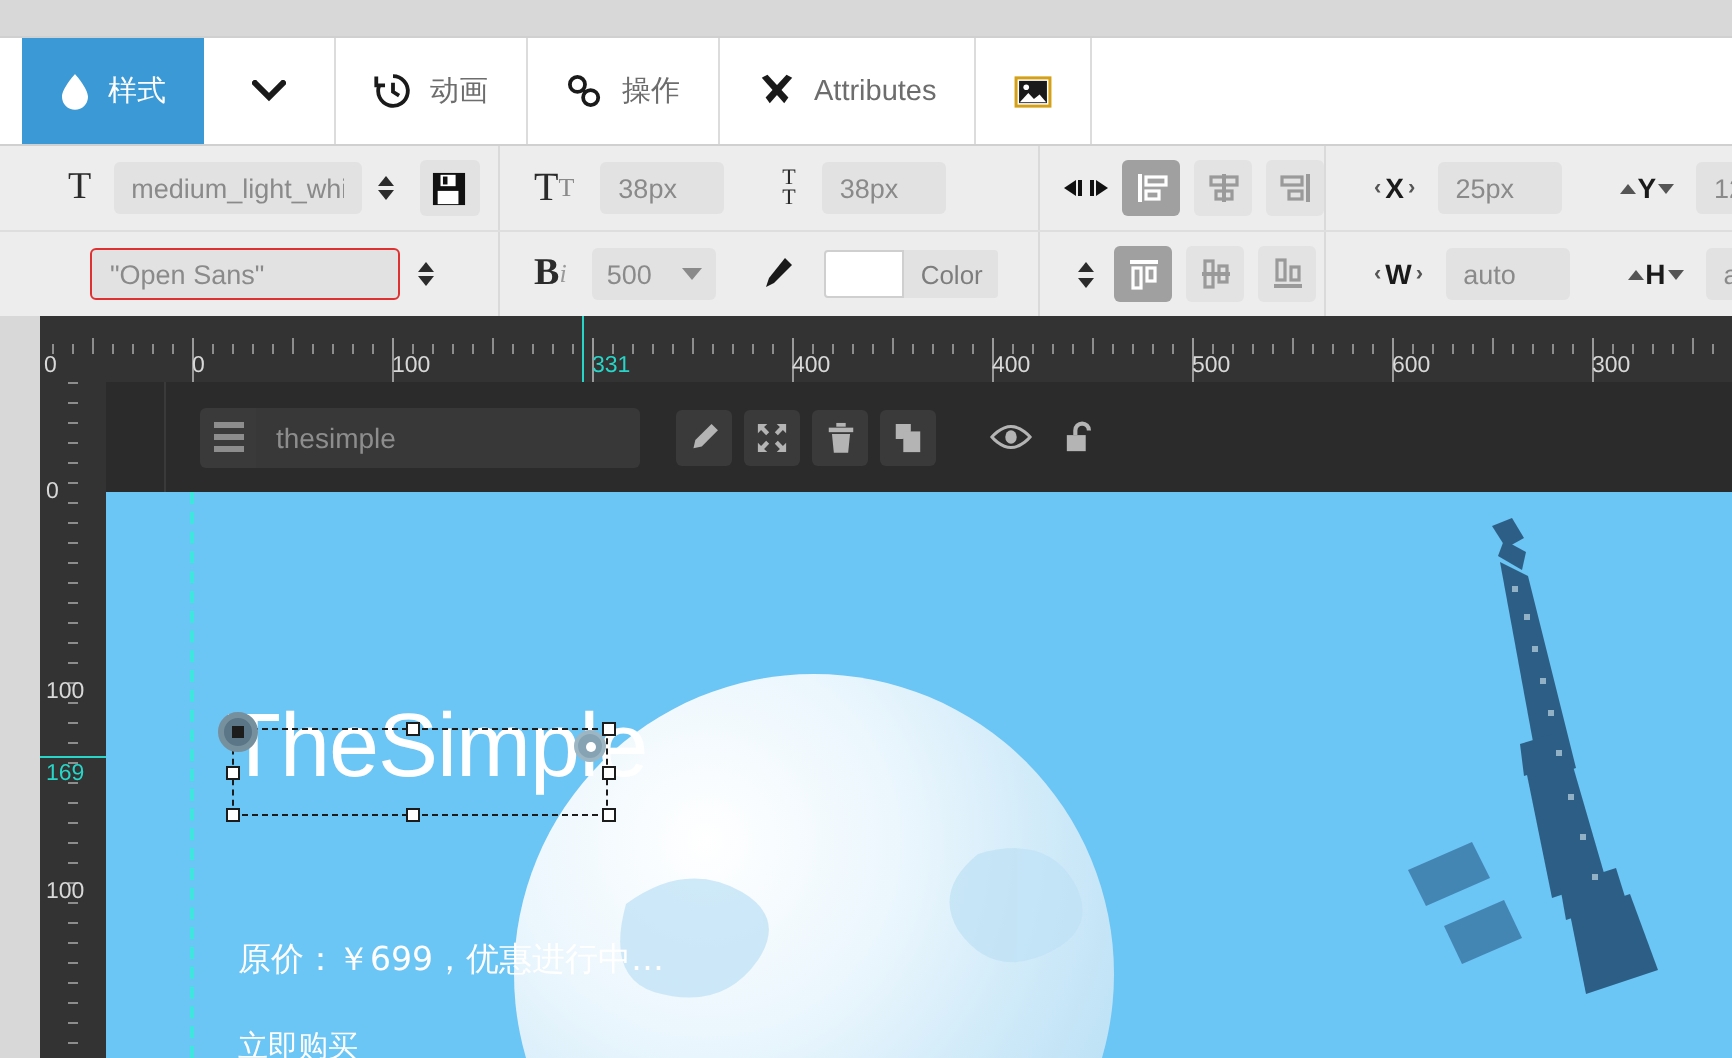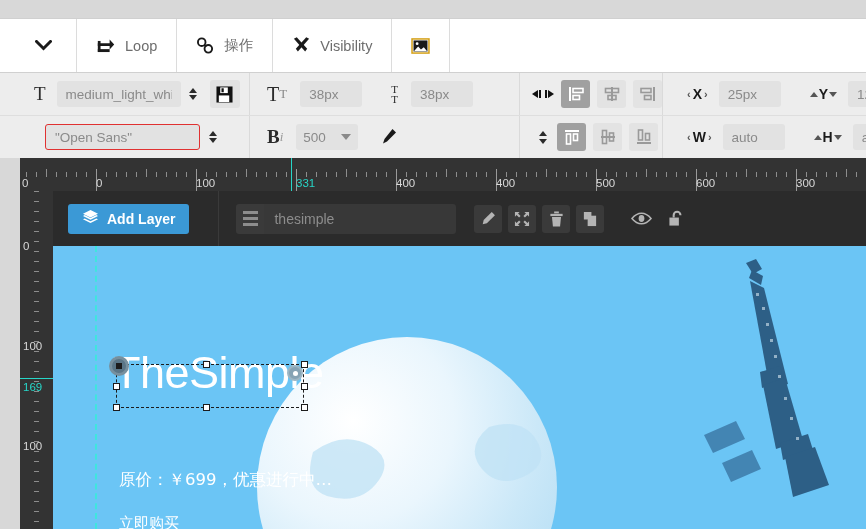--- a/index.html
+++ b/index.html
@@ -273,40 +273,48 @@
   }
 </style>
 </head>
 <body>
 
 <div id="app">
 
   <div class="tabbar">
     <div class="tab-spacer"></div>
 
+    <div class="tab active">
+      <span class="ticon">
+        <svg width="15" height="18" viewBox="0 0 15 18">
+            <path d="M7.5 0C7.5 0 1 7.2 1 11.4A6.5 6.5 0 0 0 14 11.4C14 7.2 7.5 0 7.5 0z" fill="#fff"></path>
+          </svg>
+      </span>
+      <span>样式</span>
+    </div>
 
     <div class="tab chev">
       <span class="ticon">
         <svg width="17" height="11" viewBox="0 0 17 11">
             <path d="M1.5 1.5L8.5 8.5L15.5 1.5" stroke="#1a1a1a" stroke-width="3" fill="none" stroke-linecap="square"></path>
           </svg>
       </span>
     </div>
 
-
     <div class="tab">
       <span class="ticon">
-        <svg width="20" height="17" viewBox="0 0 22 18">
-          <path d="M2 6.5h13v-4l5 5.5-5 5.5v-4H2z" fill="#1a1a1a"></path>
-          <rect x="2" y="13" width="13" height="3.2" fill="#1a1a1a"></rect>
-          <rect x="2" y="4" width="3" height="12" fill="#1a1a1a"></rect>
-        </svg>
-      </span>
-      <span>Loop</span>
-    </div>
+        <svg width="19" height="19" viewBox="0 0 20 20">
+          <path d="M10 2.2a7.8 7.8 0 1 1-7.2 4.8" stroke="#1a1a1a" stroke-width="2" fill="none"></path>
+          <path d="M1.2 2.4v4.6h4.6" stroke="#1a1a1a" stroke-width="2" fill="none"></path>
+          <path d="M10 5.6v4.8l3.2 2" stroke="#1a1a1a" stroke-width="2" fill="none"></path>
+        </svg>
+      </span>
+      <span>动画</span>
+    </div>
+
 
 
 
     <div class="tab">
       <span class="ticon">
         <svg width="19" height="17" viewBox="0 0 20 18">
           <circle cx="6" cy="5.5" r="4" stroke="#1a1a1a" stroke-width="2" fill="none"></circle>
           <circle cx="13" cy="12.5" r="4" stroke="#1a1a1a" stroke-width="2" fill="none"></circle>
           <path d="M8.6 8.2l2.2 2" stroke="#1a1a1a" stroke-width="2"></path>
         </svg>
@@ -314,21 +322,21 @@
       <span>操作</span>
     </div>
 
     <div class="tab">
       <span class="ticon">
         <svg width="19" height="19" viewBox="0 0 20 20">
           <path d="M2 3l3-1.6 11 12-2.2 3z" fill="#1a1a1a"></path>
           <path d="M18 3l-3-1.6-11 12 2.2 3z" fill="#1a1a1a"></path>
         </svg>
       </span>
-      <span>Visibility</span>
+      <span>Attributes</span>
     </div>
 
     <div class="tab">
       <span class="ticon">
         <svg width="19" height="16" viewBox="0 0 20 17">
           <rect x="1" y="1" width="18" height="15" fill="none" stroke="#d4a017" stroke-width="1.6"></rect>
           <rect x="2.6" y="2.6" width="14.8" height="11.8" fill="#1a1a1a"></rect>
           <circle cx="6.4" cy="6" r="1.5" fill="#fff"></circle>
           <path d="M3 14l4.5-5 3 3.2 3-2.4 3.5 4.2z" fill="#fff"></path>
         </svg>
@@ -431,20 +439,24 @@
       <div class="pgroup" style="width:270px">
         <span class="glyph" style="font-size:19px;font-weight:bold;margin-left:7px;font-family:'Liberation Serif',serif">B<span style="font-style:italic;font-size:13px;color:#9a9a9a;font-weight:normal">i</span></span>
         <span class="selectbox" style="width:62px;margin-left:6px">
           <span>500</span>
           <span class="caret"></span>
         </span>
         <span class="glyph" style="margin-left:14px">
           <svg width="18" height="18" viewBox="0 0 18 18">
             <path d="M13.5 1l3.5 3.5-9 9L4 15.5 5.5 11z" fill="#1a1a1a"></path>
           </svg>
+        </span>
+        <span style="display:flex;margin-left:8px">
+          <span class="colorswatch"></span>
+          <span class="colorlabel">Color</span>
         </span>
       </div>
 
       <div class="pgroup" style="width:143px">
         <span class="spin" style="margin-left:7px;gap:3px">
             <i class="up"></i>
             <i class="dn"></i>
           </span>
         <span class="alignbtn on" style="margin-left:2px">
           <svg width="18" height="18" viewBox="0 0 18 18">
@@ -632,30 +644,20 @@
         <div class="tick v" style="top: 330px;"></div>
       </div>
     <div class="rlabel v" style="top:49px">0</div>
     <div class="rlabel v" style="top:149px">100</div>
     <div class="rlabel v hi" style="top:190px">169</div>
     <div class="rlabel v" style="top:249px">100</div>
     <div class="guideline-v" style="top:187px"></div>
   </div>
 
   <div class="layerbar">
-    <button class="addlayer">
-      <span>
-        <svg width="17" height="16" viewBox="0 0 18 17">
-          <path d="M9 1l8 4-8 4-8-4z" fill="#fff"></path>
-          <path d="M9 9.6l6.2-3.1L17 7.4 9 11.4 1 7.4l1.8-.9z" fill="#fff"></path>
-          <path d="M9 13.1l6.2-3.1 1.8.9-8 4-8-4 1.8-.9z" fill="#fff"></path>
-        </svg>
-      </span>
-      <span>Add Layer</span>
-    </button>
 
     <div class="lsep"></div>
 
     <div class="hamb">
         <span></span>
         <span></span>
         <span></span>
       </div>
     <input class="layername" value="thesimple" style="">
 

